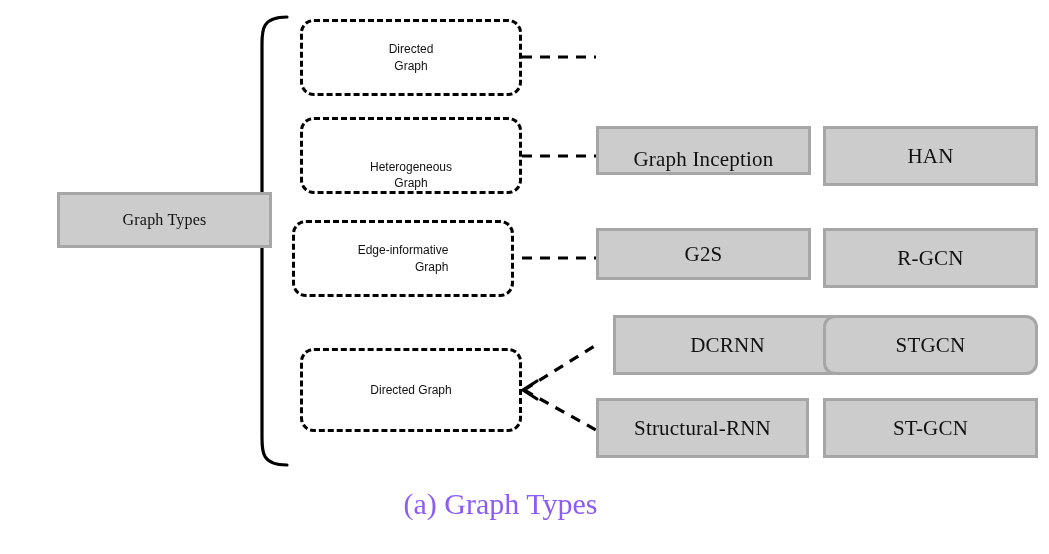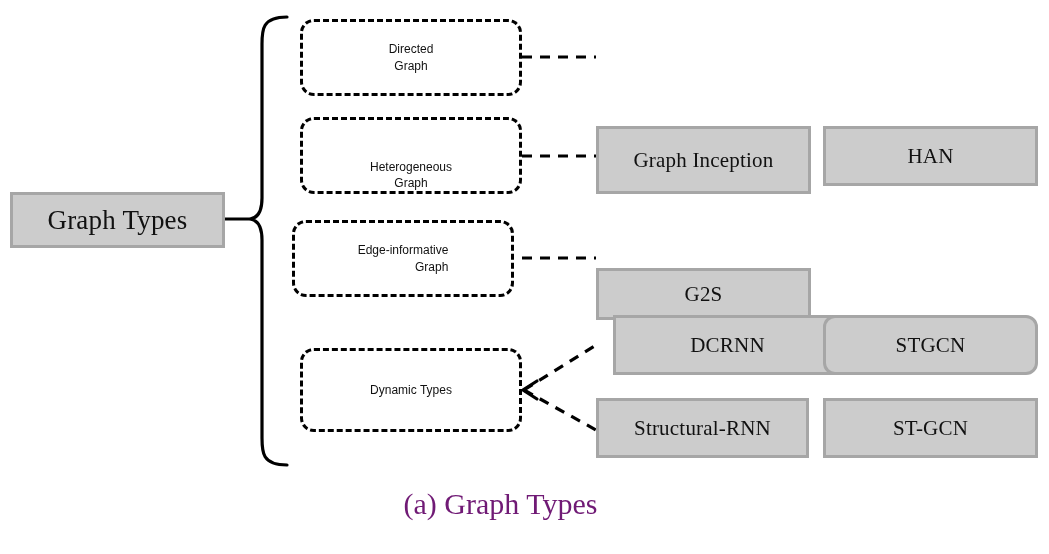--- a/index.html
+++ b/index.html
@@ -49,31 +49,32 @@
     align-items: center;
     justify-content: center;
     text-align: center;
     font-family: "Liberation Sans", sans-serif;
     font-size: 12px;
     line-height: 1.35;
     color: #111111;
   }
   .dbox span { display: block; }
   #root-box {
-    font-size: 27px;
+    font-size: 16px;
+    margin-left: 47px;
   }
   #caption {
     position: absolute;
     left: 0;
     top: 487px;
     width: 1001px;
     text-align: center;
     font-family: "Liberation Serif", serif;
     font-size: 30px;
-    color: #701a75;
+    color: #8b5cf6;
   }
 </style>
 </head>
 <body>
 
 <div id="canvas">
 
   <svg class="svg-layer" viewBox="0 0 1049 554" width="1049" height="554">
 
     <path d="M 287 17
@@ -119,34 +120,37 @@
 
   <div class="dbox" style="left:292px; top:220px; width:222px; height:77px;text-align:right;">
     <div>
       <span>Edge-informative</span>
       <span>Graph</span>
     </div>
   </div>
 
   <div class="dbox" style="left:300px; top:348px; width:222px; height:84px;">
     <div>
-      <span>Dynamic Types</span>
+      <span>Directed Graph</span>
     </div>
   </div>
 
 
-  <div class="gbox" style="left:596px; top:126px; width:215px; height:68px;">
+  <div class="gbox" style="left:596px; top:126px; width:215px; height:49px;align-items:flex-end;">
     <span>Graph Inception</span>
   </div>
   <div class="gbox" style="left:823px; top:126px; width:215px; height:60px;">
     <span>HAN</span>
   </div>
 
-  <div class="gbox" style="left:596px; top:228px; width:215px; height:52px;margin-top:40px;">
+  <div class="gbox" style="left:596px; top:228px; width:215px; height:52px;">
     <span>G2S</span>
+  </div>
+  <div class="gbox" style="left:823px; top:228px; width:215px; height:60px;">
+    <span>R-GCN</span>
   </div>
 
   <div class="gbox" style="left:613px; top:315px; width:229px; height:60px;">
     <span>DCRNN</span>
   </div>
   <div class="gbox" style="left:823px; top:315px; width:215px; height:60px;border-radius:12px;">
     <span>STGCN</span>
   </div>
 
   <div class="gbox" style="left:823px; top:398px; width:215px; height:60px;">

